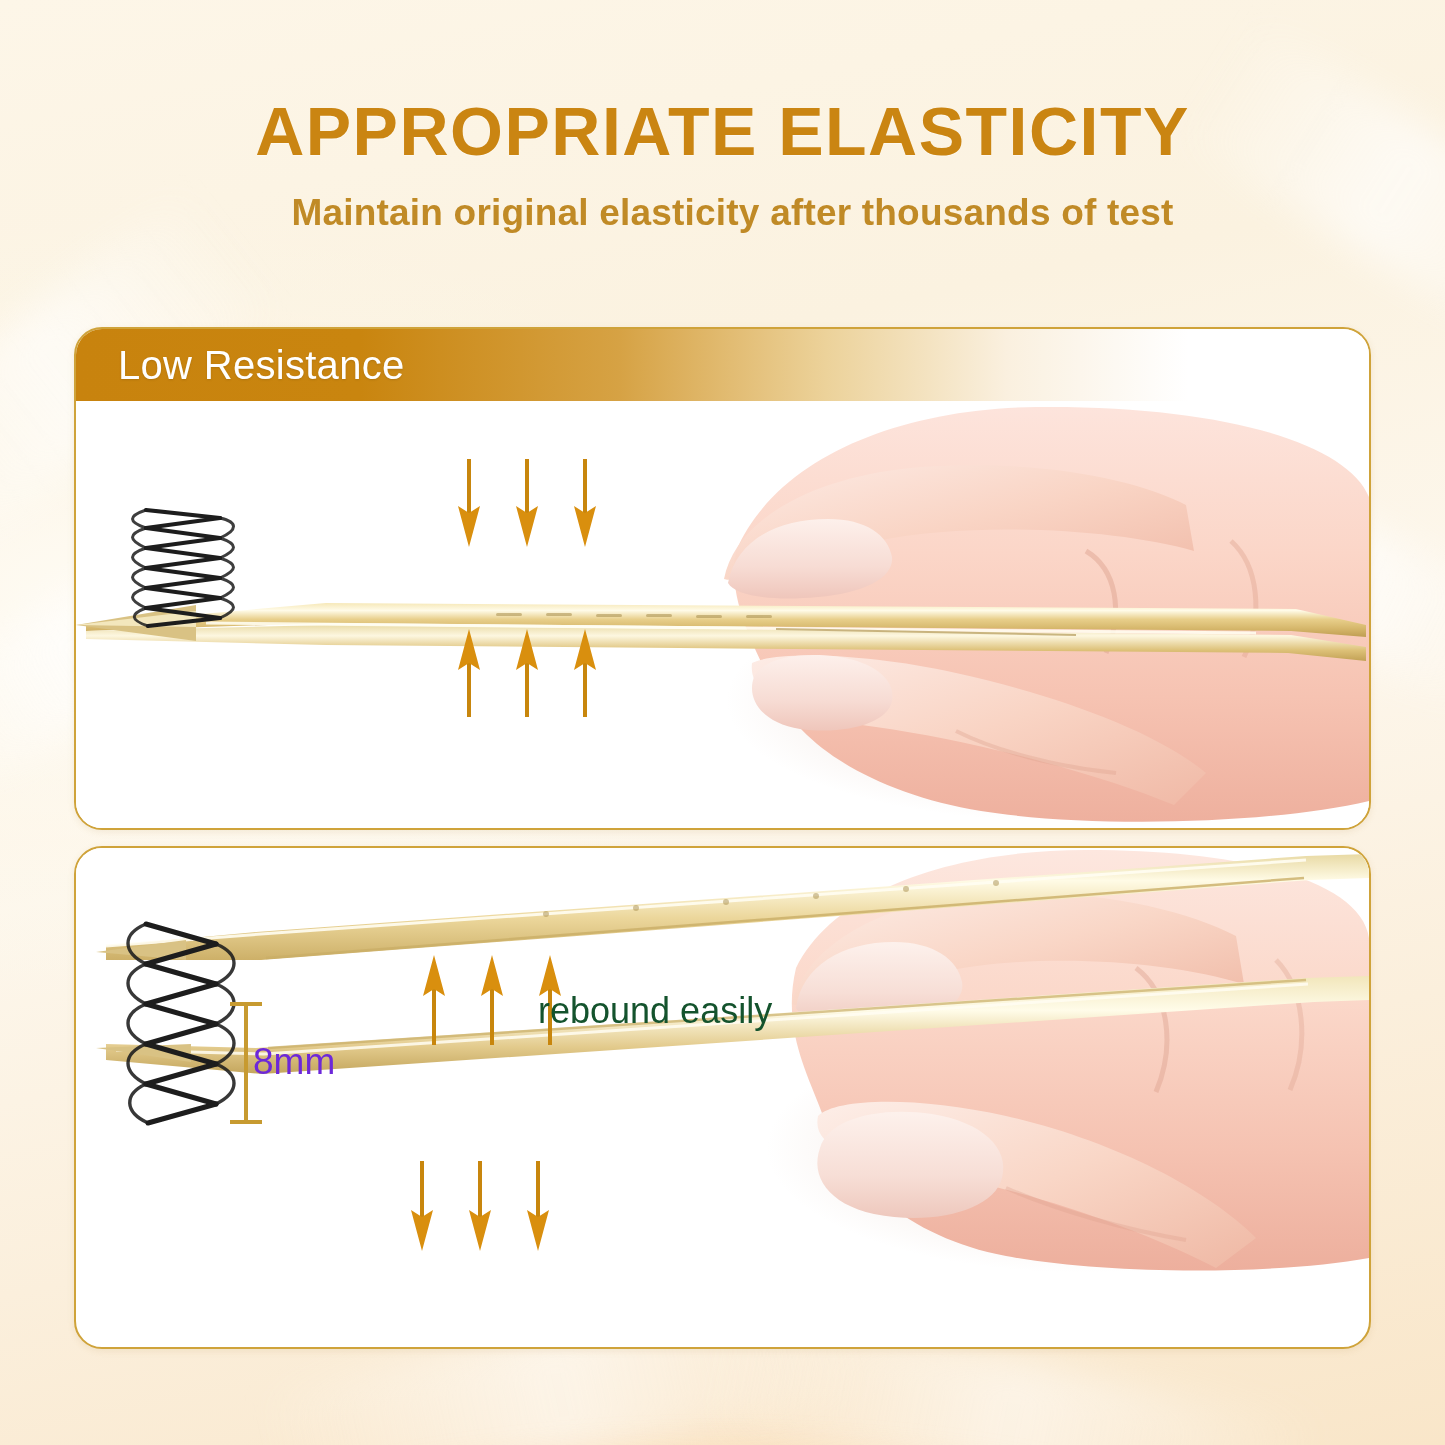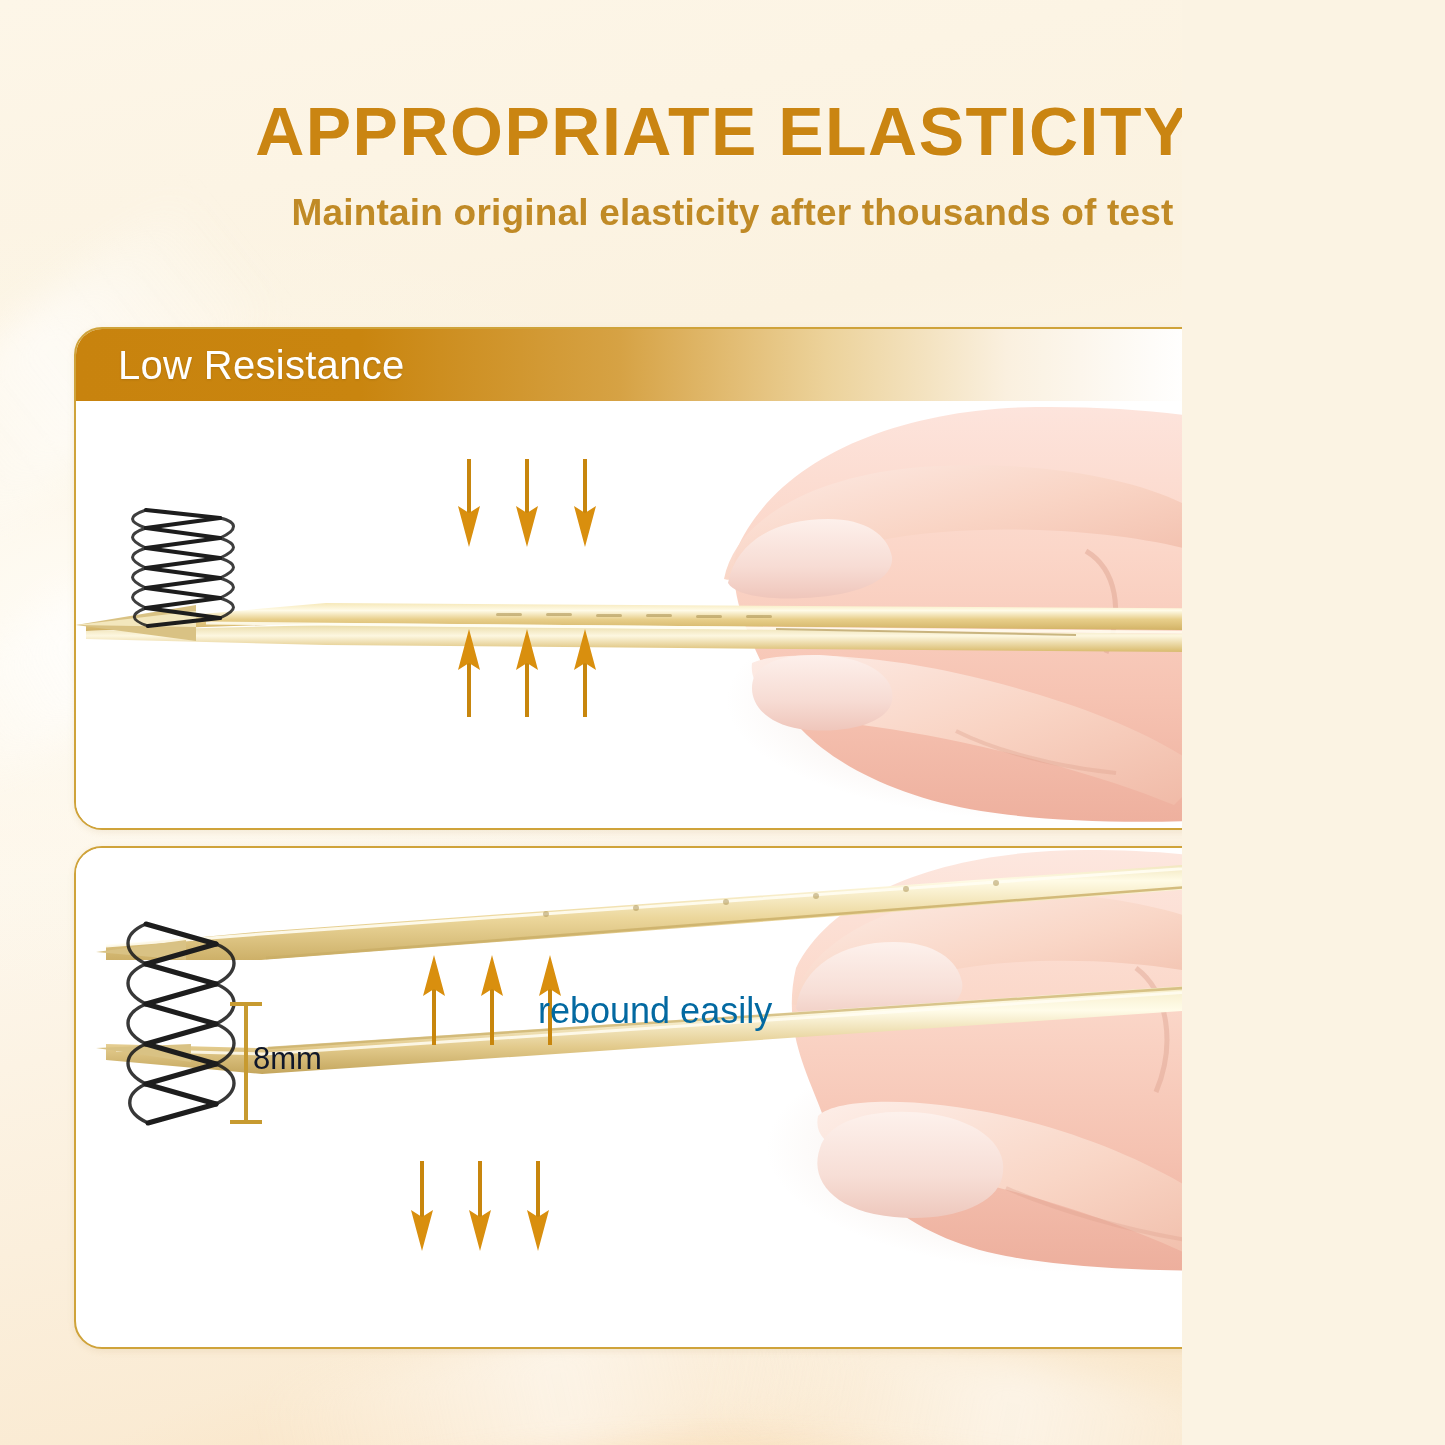--- a/index.html
+++ b/index.html
@@ -7,21 +7,21 @@
   body {
     width: 1445px;
     height: 1445px;
     overflow: hidden;
     font-family: "Liberation Sans", sans-serif;
     background: #fbf3e3;
   }
 
   #canvas {
     position: relative;
-    width: 1182px;
+    width: 1445px;
     height: 1445px;
     overflow: hidden;
     background:
       radial-gradient(ellipse 900px 500px at 50% 118%, rgba(250,200,140,0.55) 0%, rgba(250,210,160,0.25) 45%, rgba(255,255,255,0) 75%),
       radial-gradient(ellipse 700px 400px at 8% 42%, rgba(255,252,245,0.95) 0%, rgba(255,250,238,0.3) 60%, rgba(255,255,255,0) 100%),
       linear-gradient(168deg, #fdf6e8 0%, #fbf2e0 28%, #fdf7ec 52%, #fbefdc 74%, #f9e6c9 100%);
   }
 
   
   .streak {
@@ -118,30 +118,30 @@
   .arrow-group.down1 { left: 380px; top: 58px; }
   .arrow-group.up1   { left: 380px; top: 226px; }
   .arrow-group.up2   { left: 345px; top: 105px; }
   .arrow-group.down2 { left: 333px; top: 313px; }
 
   
   .rebound-label {
     position: absolute;
     left: 462px; top: 142px;
     font-size: 36px;
-    color: #0369a1;
+    color: #14532d;
     white-space: nowrap;
   }
 
   
   .dim-8mm {
     position: absolute;
     left: 177px; top: 193px;
-    font-size: 31px;
-    color: #0f172a;
+    font-size: 37px;
+    color: #6d28d9;
     white-space: nowrap;
   }
 
   
   .photo { position: absolute; pointer-events: none; }
 </style>
 </head>
 <body>
 
 <div id="canvas">

